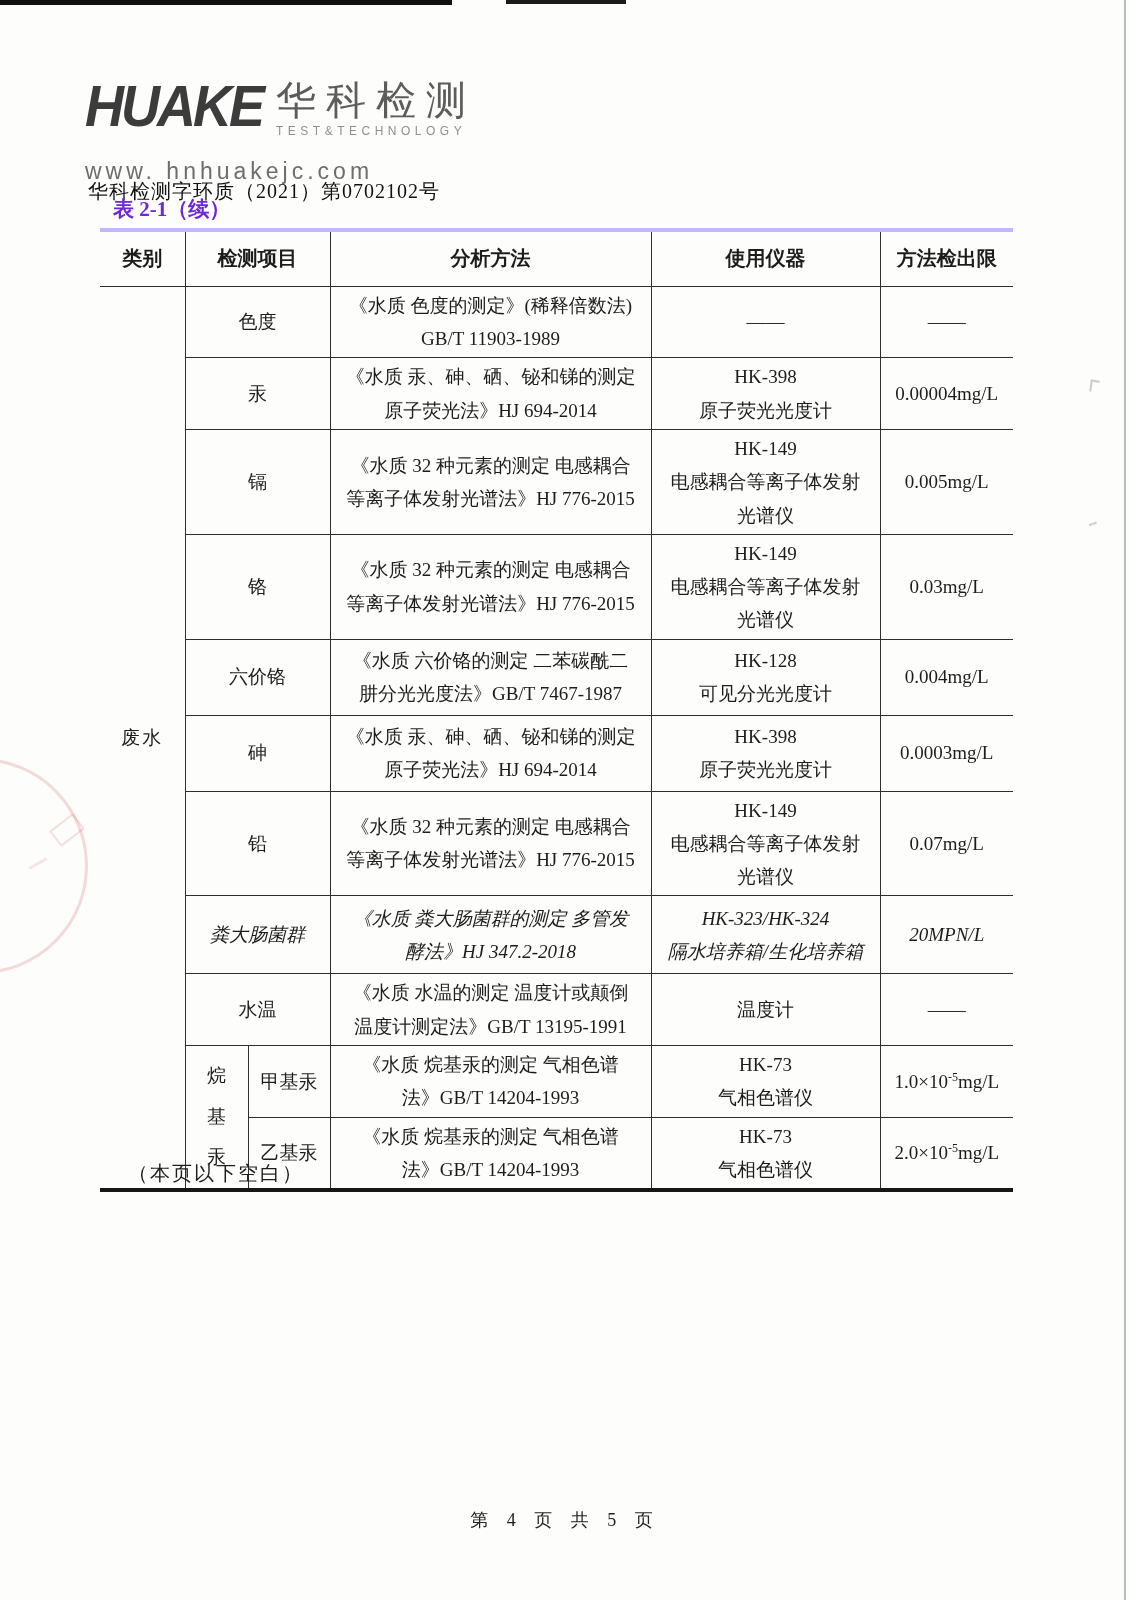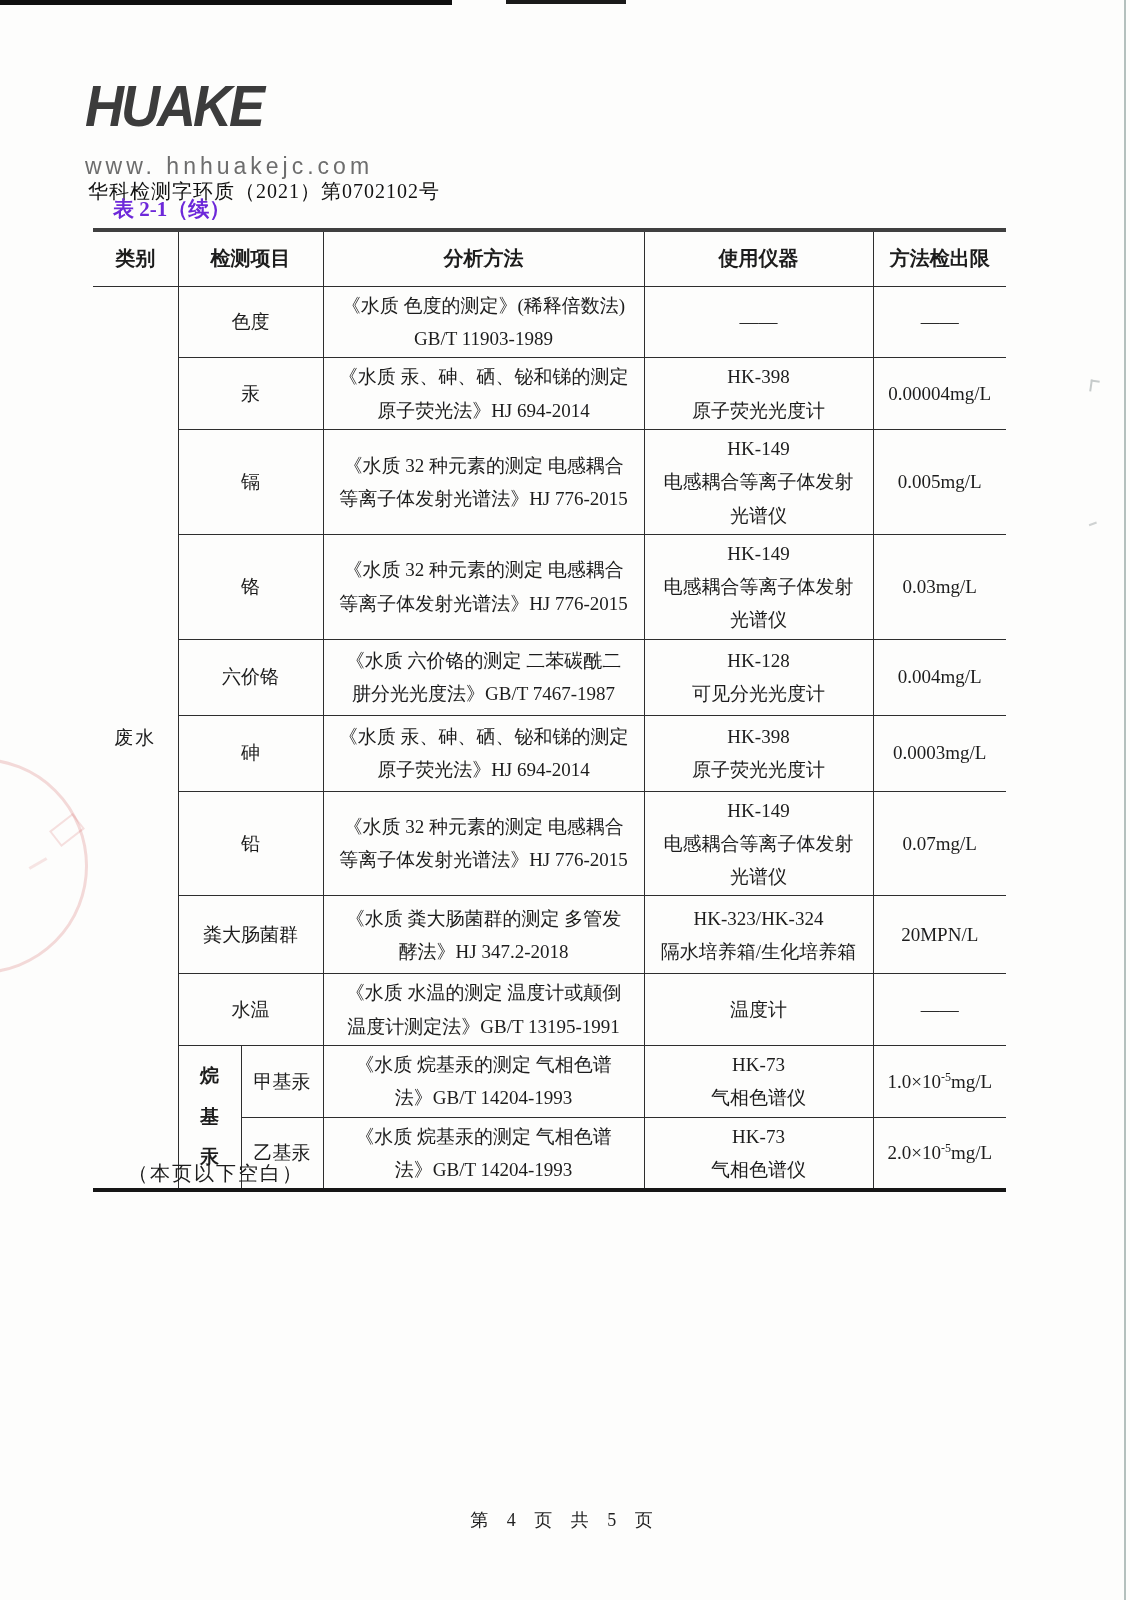--- a/index.html
+++ b/index.html
@@ -36,38 +36,38 @@
     font-size:12px;letter-spacing:4.5px;color:#8f8f8f;margin-top:1px;
   }
   .logo-site{
     font-family:"Liberation Sans","DejaVu Sans",sans-serif;
     font-size:23px;letter-spacing:4px;color:#6d6d6d;margin-top:20px;
   }
   .doc-number{position:absolute;left:88px;top:150px;font-size:20px;color:#111;letter-spacing:1px;margin-top:28px;}
   
   .table-title{position:absolute;left:113px;top:195px;font-size:21px;font-weight:bold;color:#6d28d9;}
   table.report{
-    position:absolute;left:93px;top:228px;width:913px;
+    position:absolute;left:100px;top:228px;width:913px;
     border-collapse:collapse;table-layout:fixed;
-    border-top:4px solid #404040;border-bottom:4px solid #161616;
+    border-top:4px solid #c4b5fd;border-bottom:4px solid #161616;
   }
   table.report th,table.report td{
     border:1px solid #2e2e2e;
     text-align:center;vertical-align:middle;
     font-size:19px;color:#1c1c1c;padding:2px 4px;
     white-space:pre-line;line-height:1.75;
   }
   table.report tr > *:first-child{border-left:none;}
   table.report tr > *:last-child{border-right:none;}
   table.report th{font-size:20px;font-weight:bold;}
   .h-head{height:56px;}
   .h72{height:70px;} .h75{height:72px;} .h85{height:82px;}
-  .h78{height:76px;} .h80{height:78px;} .h67{height:64px;}
+  .h78{height:76px;} .h80{height:78px;font-style:italic;} .h67{height:64px;}
   .cat-cell{font-size:20px;letter-spacing:2px;}
-  .stack{width:1.1em;margin:0 auto;word-break:break-all;line-height:2.15;white-space:normal;font-weight:bold;}
+  .stack{width:1.1em;margin:0 auto;word-break:break-all;line-height:2.15;white-space:normal;}
   .lim-sup{vertical-align:super;font-size:12px;line-height:0;}
   
   .blank-note{position:absolute;left:128px;top:1160px;font-size:20px;color:#1c1c1c;letter-spacing:2px;}
   .page-footer{position:absolute;left:0;right:0;top:1508px;text-align:center;
     font-size:18px;color:#222;letter-spacing:7px;}
 </style>
 </head>
 <body>
 
 <div class="scan-bar1"></div>
@@ -75,20 +75,24 @@
 <div class="scan-edge"></div>
 <div class="speck1"></div>
 <div class="speck2"></div>
 <div class="stamp-arc"></div>
 <div class="stamp-mark1"></div>
 <div class="stamp-mark2"></div>
 
 <div class="letterhead">
   <div class="logo-line">
     <div class="logo-wordmark">HUAKE</div>
+    <div class="logo-cjkwrap">
+      <div class="logo-cjk">华科检测</div>
+      <div class="logo-tagline">TEST&amp;TECHNOLOGY</div>
+    </div>
   </div>
   <div class="logo-site">www. hnhuakejc.com</div>
 </div>
 <div class="doc-number">华科检测字环质（2021）第0702102号</div>
 
 <div class="table-title">表 2-1（续）</div>
 
 <table class="report">
   <colgroup>
     <col style="width:85px">

